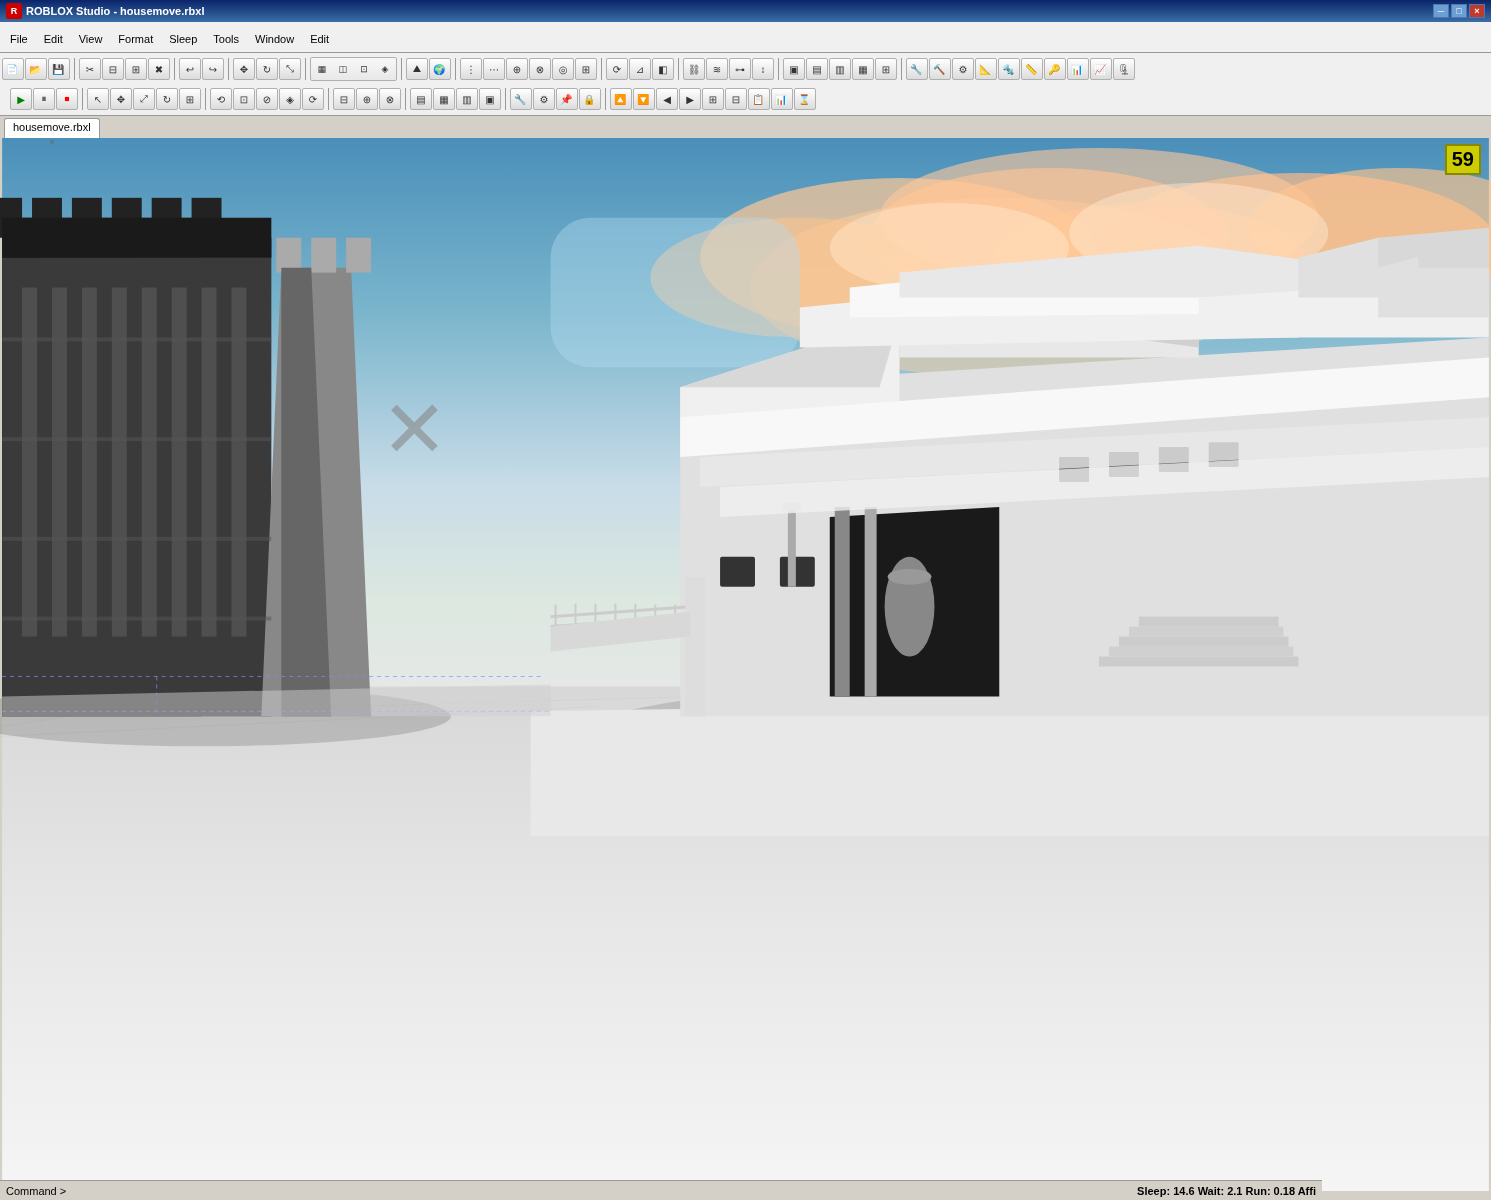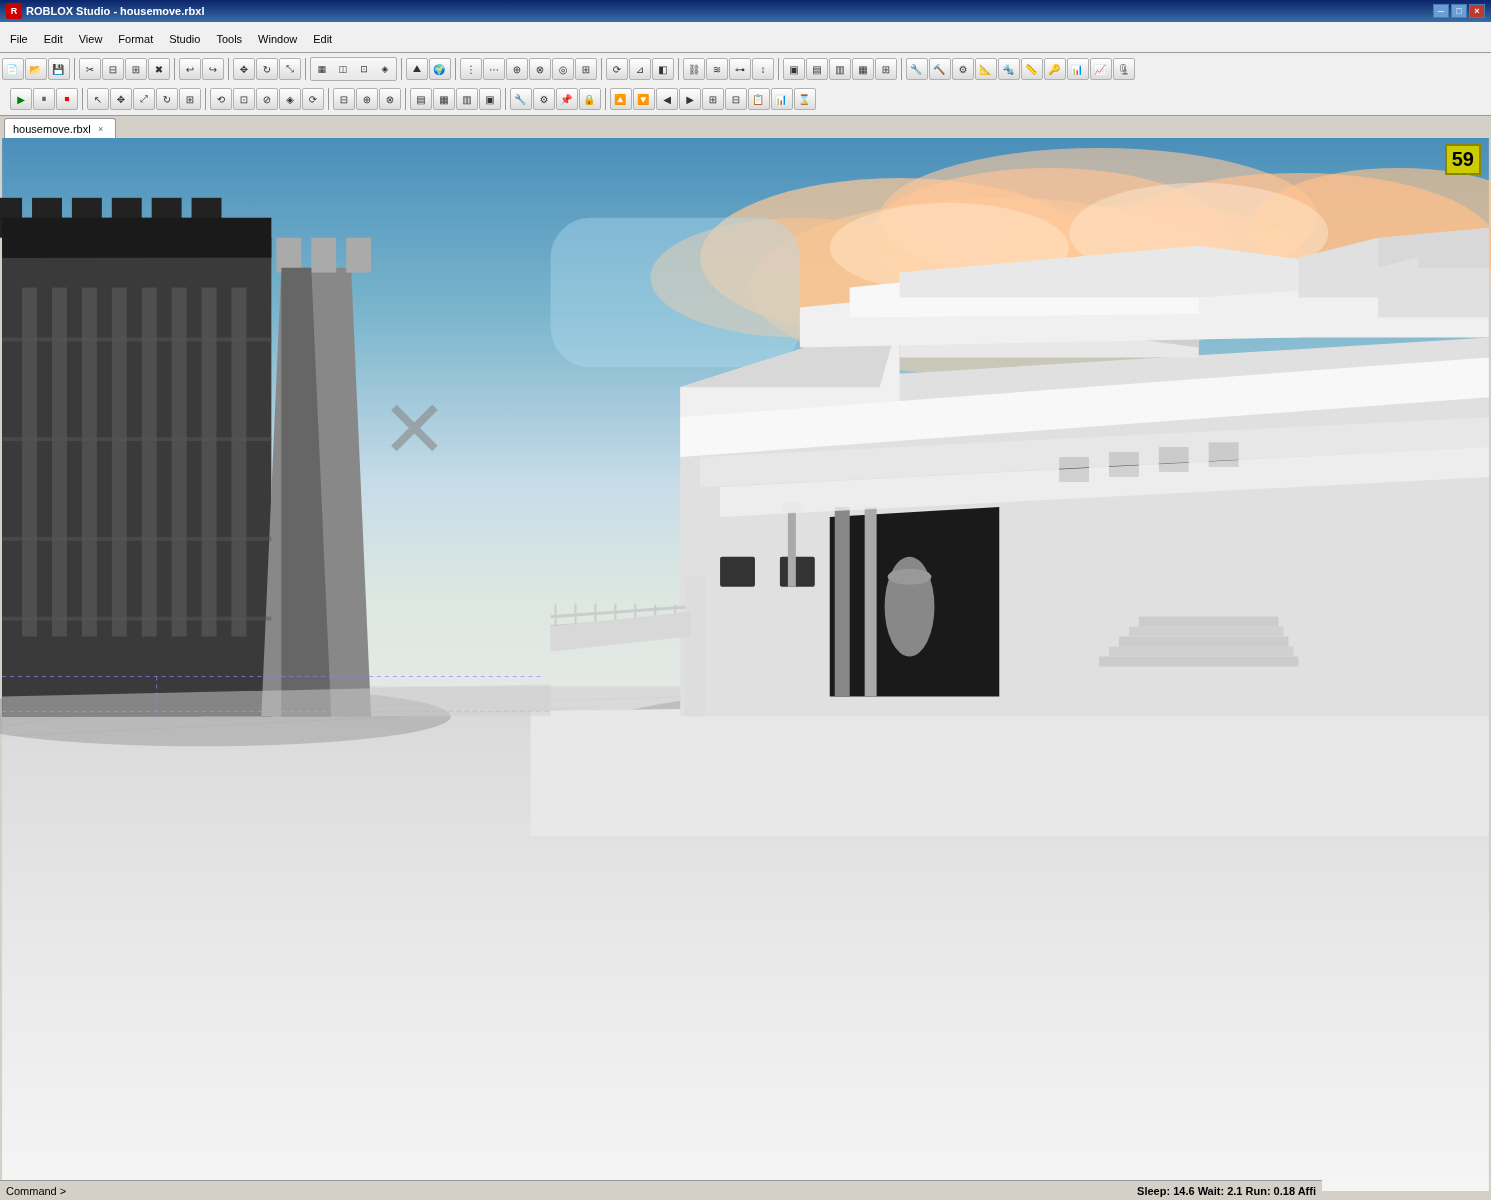--- a/index.html
+++ b/index.html
@@ -154,20 +154,21 @@
       border-bottom: none;
       border-radius: 3px 3px 0 0;
       font-size: 11px;
       cursor: pointer;
       height: 20px;
       gap: 4px;
     }
     .tab.active {
       background: #ffffff;
       z-index: 1;
+      flex-direction: column;
     }
     .tab-close {
       width: 12px;
       height: 12px;
       display: flex;
       align-items: center;
       justify-content: center;
       font-size: 9px;
       color: #666;
       cursor: pointer;
@@ -232,21 +233,21 @@
   <div class="title-btn">─</div>
   <div class="title-btn">□</div>
   <div class="title-btn close">×</div>
 </div>
 
 <div id="menu-bar">
   <div class="menu-item">File</div>
   <div class="menu-item">Edit</div>
   <div class="menu-item">View</div>
   <div class="menu-item">Format</div>
-  <div class="menu-item">Studio</div>
+  <div class="menu-item">Sleep</div>
   <div class="menu-item">Tools</div>
   <div class="menu-item">Window</div>
   <div class="menu-item">Edit</div>
 </div>
 
 <div id="toolbar-container">
 
   <div id="toolbar-row1">
 
     <div class="tb-btn">📄</div>

